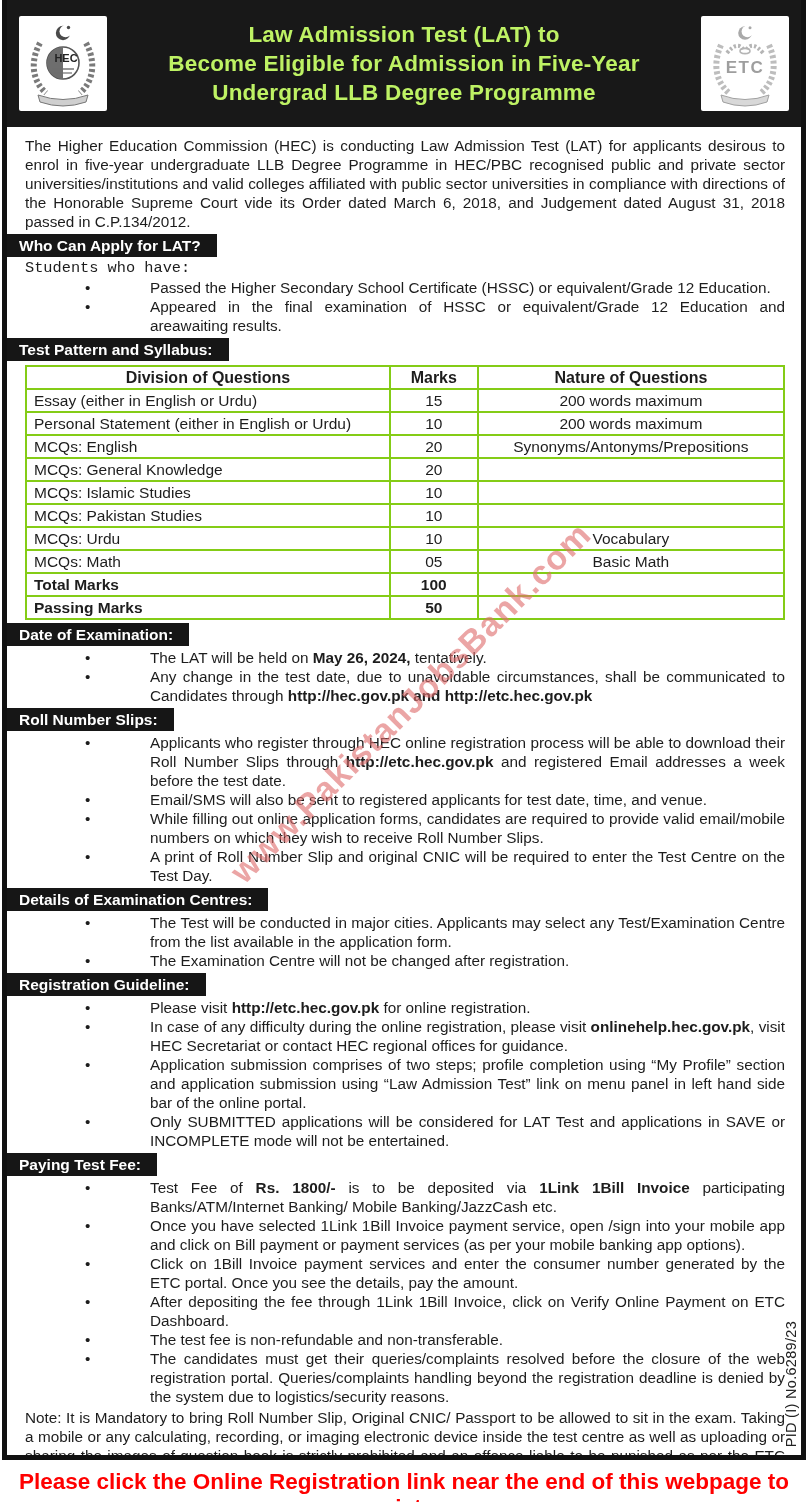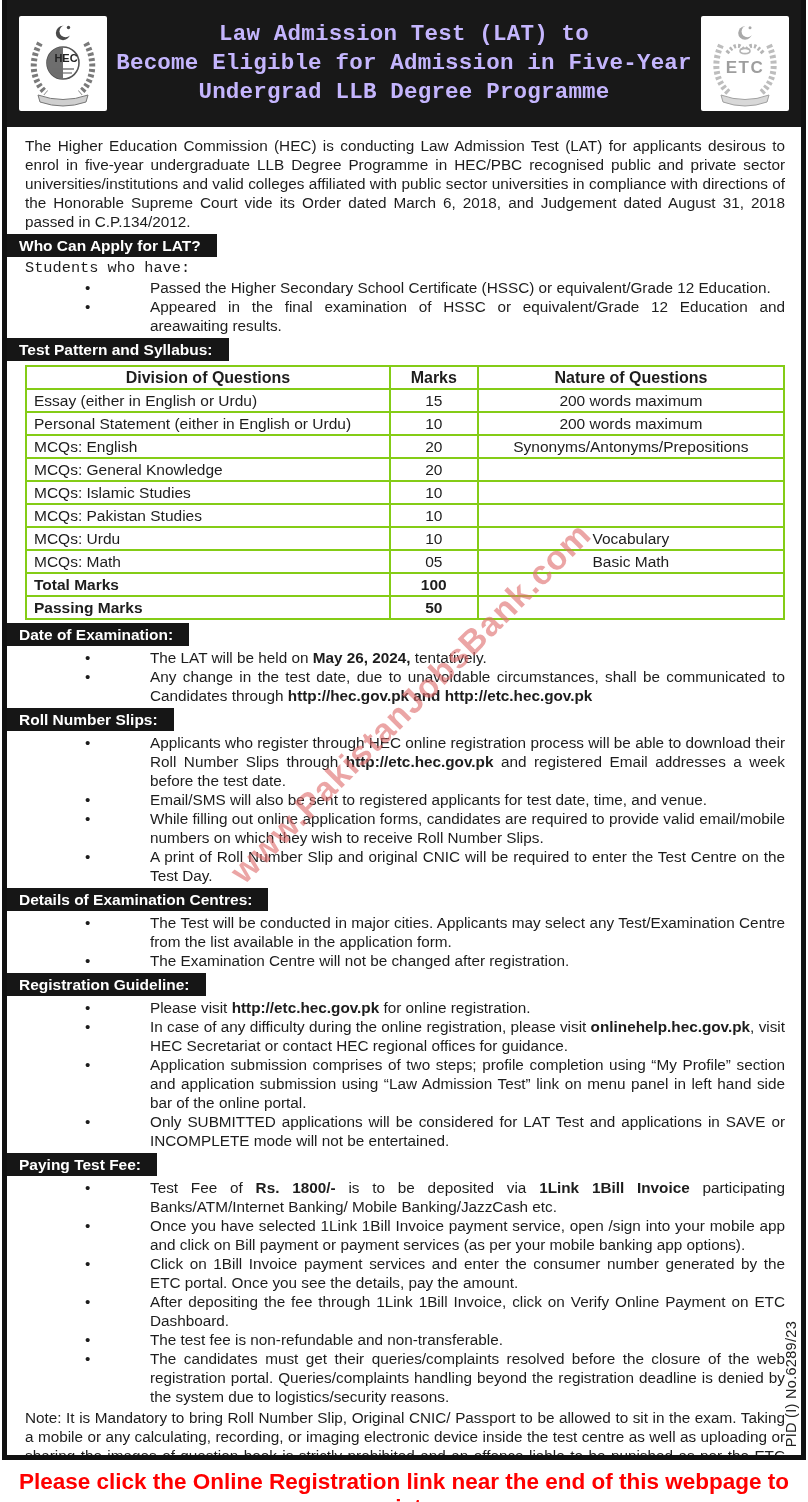--- a/index.html
+++ b/index.html
@@ -14,22 +14,22 @@
   }
   .masthead{
     background:#181818;height:127px;display:flex;align-items:center;
     padding:0 12px;gap:8px;
   }
   .logo-box{
     width:88px;height:95px;background:#fff;border-radius:2px;flex:0 0 auto;
     display:flex;align-items:center;justify-content:center;
   }
   .masthead-title{
-    flex:1;text-align:center;color:#c4b5fd;font-weight:bold;
-    font-size:22.5px;line-height:1.3;letter-spacing:.2px;font-family:Liberation Mono, monospace;
+    flex:1;text-align:center;color:#bef264;font-weight:bold;
+    font-size:22.5px;line-height:1.3;letter-spacing:.2px;
   }
   .masthead-title span{display:block;}
   .content{padding:7px 16px 0 18px;font-size:15.3px;line-height:19px;}
   .intro{margin:2px 0 1px;text-align:justify;}
   .section-bar{
     display:table;background:#161616;color:#fff;font-weight:bold;
     font-size:15.5px;padding:2px 16px 2px 12px;margin:3px 0 2px -18px;
     white-space:nowrap;
   }
   .lead{margin:1px 0 0;font-family:Liberation Mono, monospace;}

